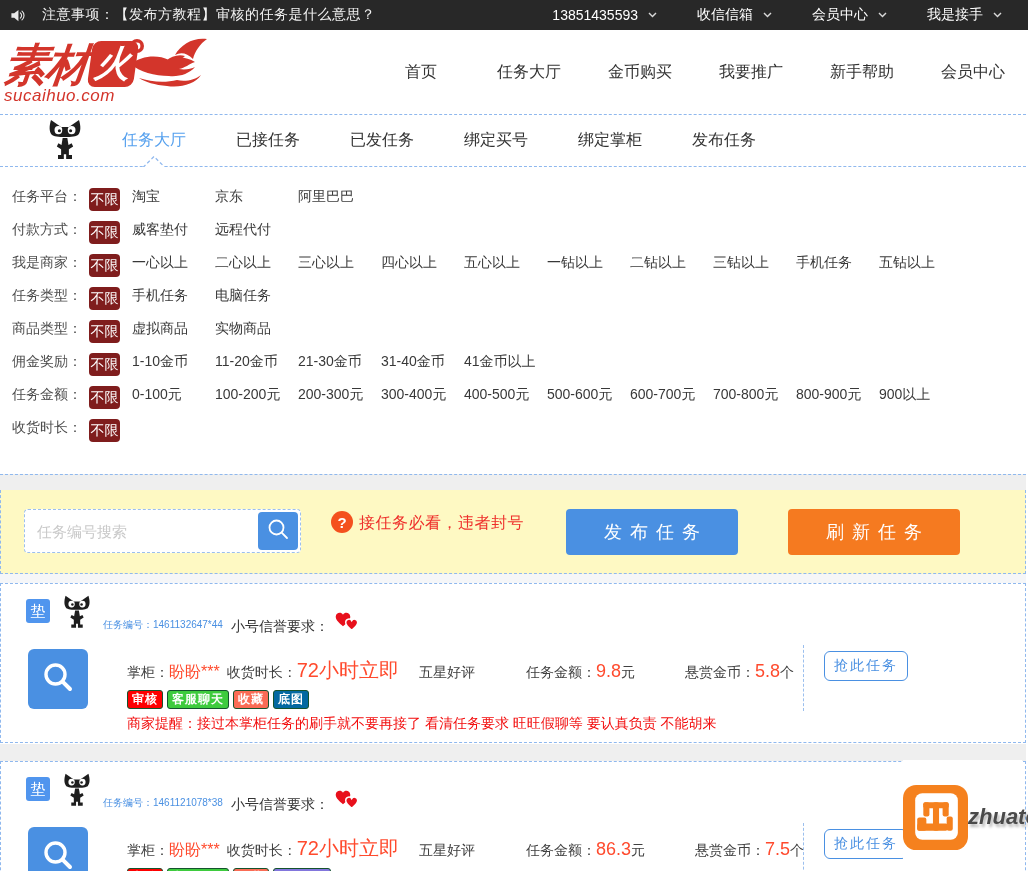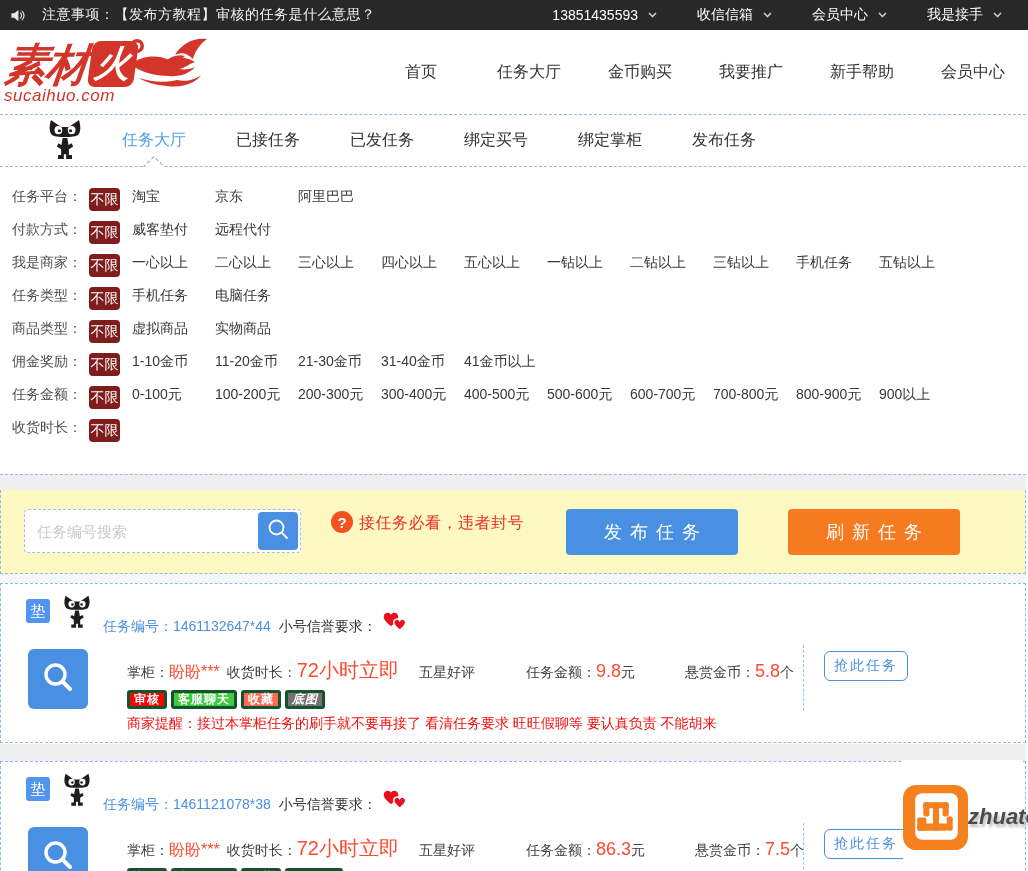--- a/index.html
+++ b/index.html
@@ -62,34 +62,34 @@
 #btn-publish{left:565px;background:#4a90e2}
 #btn-refresh{left:787px;background:#f57a20}
 
 
 .card{position:absolute;left:0;width:1026px;height:160px;background:#fff;border:1px dashed #8fb8ee}
 #card-0{top:583px}
 #card-1{top:761px;height:170px}
 .c-head{position:absolute;left:25px;top:10px;display:flex;align-items:flex-start}
 .badge{width:24px;height:24px;margin-top:5px;background:#5095ee;border-radius:3px;color:#fff;font-size:15px;display:flex;align-items:center;justify-content:center;flex:none}
 .c-cat{margin-left:13px;margin-top:1px;width:28px;height:36px;display:inline-flex;flex:none}
-.c-no{margin-left:12px;margin-top:24px;font-size:14px;color:#4a90e2;white-space:nowrap;cursor:pointer}
+.c-no{margin-left:12px;margin-top:24px;font-size:10px;color:#4a90e2;white-space:nowrap;cursor:pointer}
 .c-credit{margin-left:8px;margin-top:24px;font-size:14px;color:#333;white-space:nowrap}
 .hearts{margin-left:6px;margin-top:18px;width:25px;height:21px;display:inline-flex}
 .c-square{position:absolute;left:27px;top:65px;width:60px;height:60px;background:#4a90e2;border-radius:6px;display:flex;align-items:center;justify-content:center;cursor:pointer}
 .c-main{position:absolute;left:126px;top:73px;width:680px}
 .c-line{display:flex;align-items:baseline;white-space:nowrap;height:24px}
 .c-lab{font-size:14px;color:#404040}
 .c-shop{font-size:16px;color:#ff4a2d}
 .c-time{font-size:20px;color:#ff4a2d}
 .c-rating{font-size:14px;color:#404040;margin-left:20px}
 .c-num{font-size:18px;color:#ff4a2d}
 .gap14{margin-left:7px}.gap34{margin-left:51px}.gap38{margin-left:50px}
 .c-tags{margin-top:9px;display:flex}
-.tag{height:19px;padding:0 4px;min-width:32px;margin-right:4px;border:3px solid #14532d;border-radius:3px;color:#fff;font-size:12px;font-weight:bold;display:flex;align-items:center;justify-content:center;letter-spacing:1px;cursor:pointer}
+.tag{height:19px;padding:0 4px;min-width:32px;margin-right:4px;border:1px solid #14532d;border-radius:3px;color:#fff;font-size:12px;font-weight:bold;display:flex;align-items:center;justify-content:center;letter-spacing:1px;cursor:pointer}
 .tag.empty{min-width:58px}
 .c-warn{margin-top:6px;font-size:14px;color:#f20d0d;white-space:nowrap}
 .c-divider{position:absolute;left:802px;top:61px;height:66px;width:0;border-left:1px dashed #9bbfee}
 .c-grab{position:absolute;left:823px;top:67px;width:84px;height:30px;border:1px solid #4a90e2;border-radius:6px;color:#4a90e2;font-size:14px;background:#fff;display:flex;align-items:center;justify-content:center;letter-spacing:2px;cursor:pointer}
 
 
 .watermark{position:absolute;left:903px;top:760px;width:119px;height:111px;background:#fff;z-index:50;display:flex;flex-direction:row;align-items:center}
 .wm-logo{margin-top:3px;width:65px;height:65px;display:inline-flex}
 .wm-text{margin-top:2px;font-size:22px;font-weight:bold;font-style:italic;color:#4a4a4a;text-shadow:2px 3px 3px rgba(0,0,0,.28);white-space:nowrap}
 .wm-sub{margin-top:1px;height:8px;width:90px;background:#f4f4f4;border-radius:3px;filter:blur(1px)}
@@ -348,21 +348,21 @@
             <span class="c-num">9.8</span>
             <span class="c-lab">元</span>
             <span class="c-lab gap38">悬赏金币：</span>
             <span class="c-num">5.8</span>
             <span class="c-lab">个</span>
           </div>
           <div class="c-tags">
             <span class="tag" style="background: rgb(254, 0, 0);">审核</span>
             <span class="tag" style="background: rgb(62, 203, 62);">客服聊天</span>
             <span class="tag" style="background: rgb(250, 108, 85);">收藏</span>
-            <span class="tag" style="background: #737373; font-style: italic;">底图</span>
+            <span class="tag" style="background: #0369a1;">底图</span>
           </div>
           <div class="c-warn">商家提醒：接过本掌柜任务的刷手就不要再接了 看清任务要求 旺旺假聊等 要认真负责 不能胡来</div>
         </div>
         <div class="c-divider"></div>
         <div class="c-grab">抢此任务</div>
       </div>
       <div class="card" id="card-1">
         <div class="c-head">
           <span class="badge">垫</span>
           <span class="c-cat">

